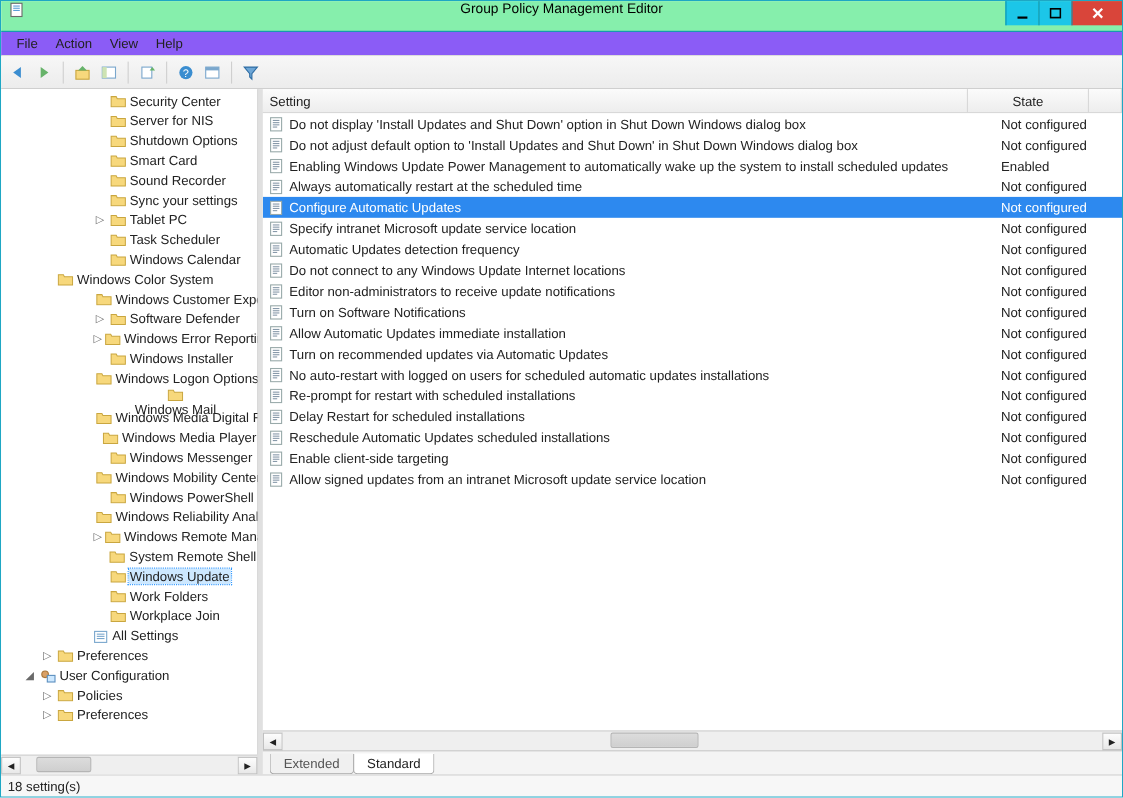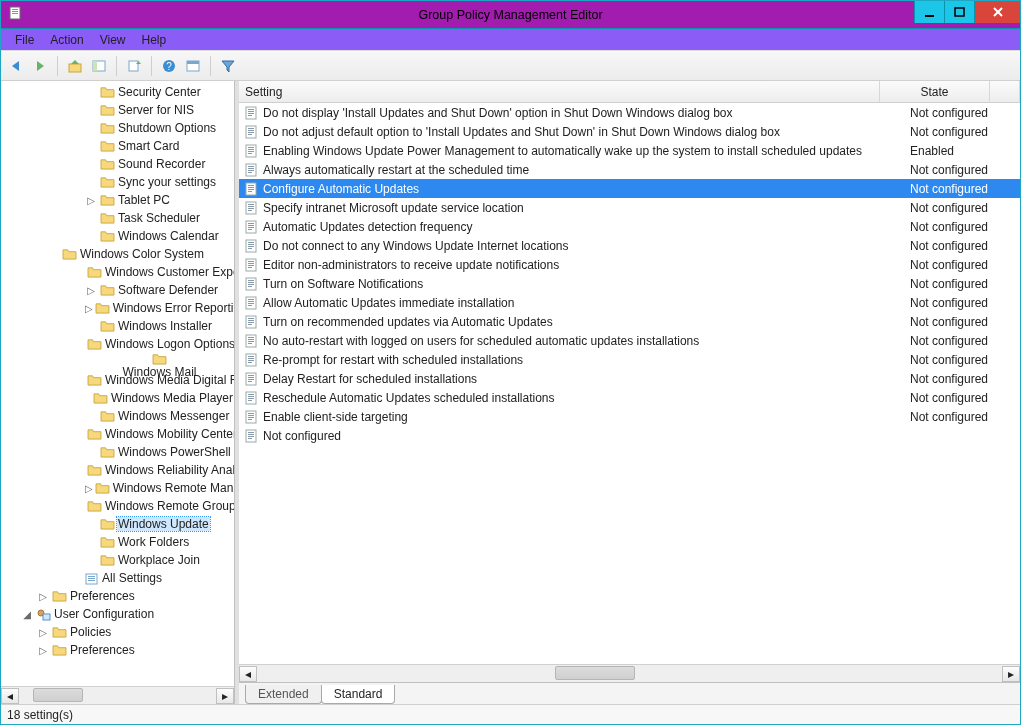--- a/index.html
+++ b/index.html
@@ -1,20 +1,20 @@
 <!DOCTYPE html>
 <html><head>
 <meta charset="utf-8">
 <style>
   * { box-sizing: border-box; }
   html, body { margin: 0; padding: 0; font-family: "Segoe UI", Tahoma, sans-serif; font-size: 12px; color: #222; }
   body { width: 1021px; height: 725px; display: flex; flex-direction: column; border: 1px solid #1ea7c4; background: #fff; }
 
   
-  .titlebar { height: 28px; background: #a21caf; display: flex; align-items: center; position: relative; border-bottom: 1px solid #0a92af; }
+  .titlebar { height: 28px; background: #86efac; display: flex; align-items: flex-start; position: relative; border-bottom: 1px solid #0a92af; }
   .titlebar .appicon { margin: 0 6px; }
   .titlebar .title { position: absolute; left: 0; right: 0; text-align: center; font-size: 12.5px; color: #000; pointer-events: none; }
   .titlebar .winbtns { margin-left: auto; display: flex; height: 100%; }
   .winbtn { width: 30px; height: 22px; margin-top: 0; display: flex; align-items: center; justify-content: center; border-left: 1px solid #0a92af; background: #1cc6e8; cursor: pointer; }
   .winbtn.close { background: #d9453a; color: #fff; width: 46px; border-top-right-radius: 0; }
   .winbtn svg { display: block; }
 
   
   .menubar { height: 22px; display: flex; align-items: center; padding: 0 6px; border-bottom: 1px solid #dcdcdc; background: #8b5cf6; }
   .menuitem { padding: 2px 8px; cursor: pointer; }
@@ -241,21 +241,21 @@
         </div>
         <div class="tree-row" style="padding-left: 84px;">
           <span class="expander"></span>
           <span class="ticon">
             <svg class="folder-icon" viewBox="0 0 16 13">
               <path d="M1 3 L1 12 L15 12 L15 4 L7 4 L6 2 L1 2 Z" fill="#f7d87c" stroke="#c9a63f"></path>
             </svg>
           </span>
           <span class="tlabel">Windows Calendar</span>
         </div>
-        <div class="tree-row" style="padding-left: 36px; margin-left: 10px;">
+        <div class="tree-row" style="padding-left: 36px;">
           <span class="expander"></span>
           <span class="ticon">
             <svg class="folder-icon" viewBox="0 0 16 13">
               <path d="M1 3 L1 12 L15 12 L15 4 L7 4 L6 2 L1 2 Z" fill="#f7d87c" stroke="#c9a63f"></path>
             </svg>
           </span>
           <span class="tlabel">Windows Color System</span>
         </div>
         <div class="tree-row" style="padding-left: 84px;">
           <span class="expander"></span>
@@ -374,21 +374,21 @@
           </span>
           <span class="tlabel">Windows Remote Management (WinRM)</span>
         </div>
         <div class="tree-row" style="padding-left: 84px;">
           <span class="expander"></span>
           <span class="ticon">
             <svg class="folder-icon" viewBox="0 0 16 13">
               <path d="M1 3 L1 12 L15 12 L15 4 L7 4 L6 2 L1 2 Z" fill="#f7d87c" stroke="#c9a63f"></path>
             </svg>
           </span>
-          <span class="tlabel">Windows Remote Group</span>
+          <span class="tlabel">System Remote Shell</span>
         </div>
         <div class="tree-row selected" style="padding-left: 84px;">
           <span class="expander"></span>
           <span class="ticon">
             <svg class="folder-icon" viewBox="0 0 16 13">
               <path d="M1 3 L1 12 L15 12 L15 4 L7 4 L6 2 L1 2 Z" fill="#f7d87c" stroke="#c9a63f"></path>
             </svg>
           </span>
           <span class="tlabel">Windows Update</span>
         </div>
@@ -702,20 +702,21 @@
         <div class="lrow">
           <span class="pic">
             <svg width="14" height="14">
               <rect x="2" y="1" width="10" height="12" fill="#fff" stroke="#9aa"></rect>
               <rect x="4" y="3" width="6" height="1" fill="#89a"></rect>
               <rect x="4" y="5" width="6" height="1" fill="#89a"></rect>
               <rect x="4" y="7" width="6" height="1" fill="#89a"></rect>
               <rect x="4" y="9" width="4" height="1" fill="#89a"></rect>
             </svg>
           </span>
+          <span class="lname">Allow signed updates from an intranet Microsoft update service location</span>
           <span class="lstate">Not configured</span>
         </div>
       </div>
     <div class="list-scroll-h">
       <div class="hs-btn">◂</div>
       <div class="hs-track">
           <div class="hs-thumb" style="left:40%;width:80px;"></div>
         </div>
       <div class="hs-btn">▸</div>
     </div>

